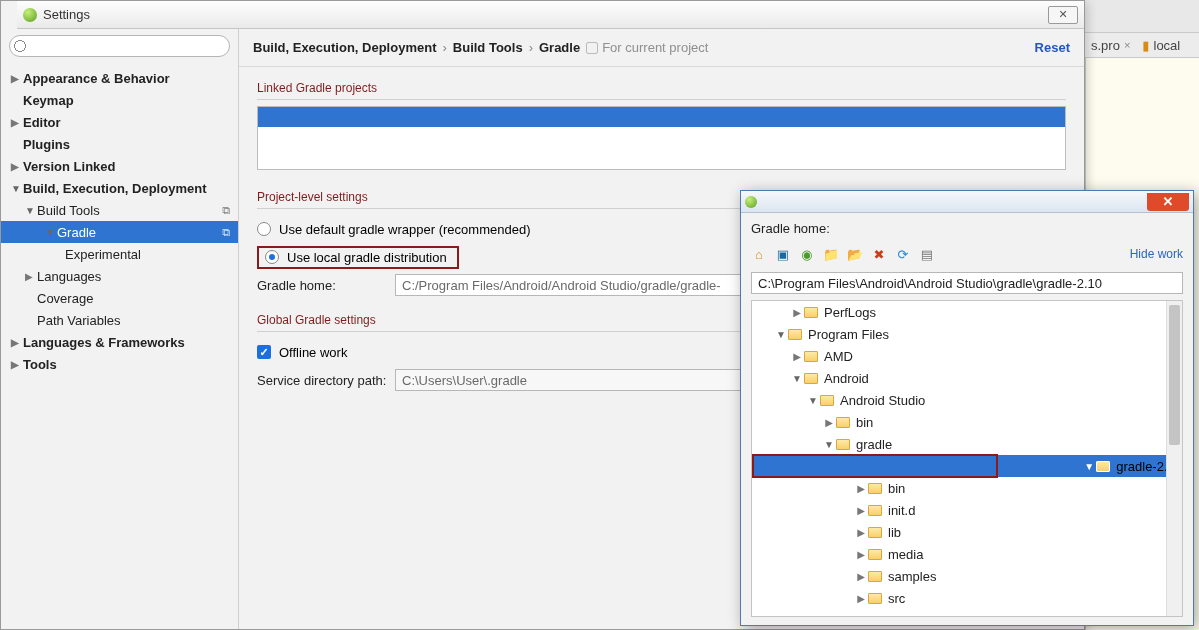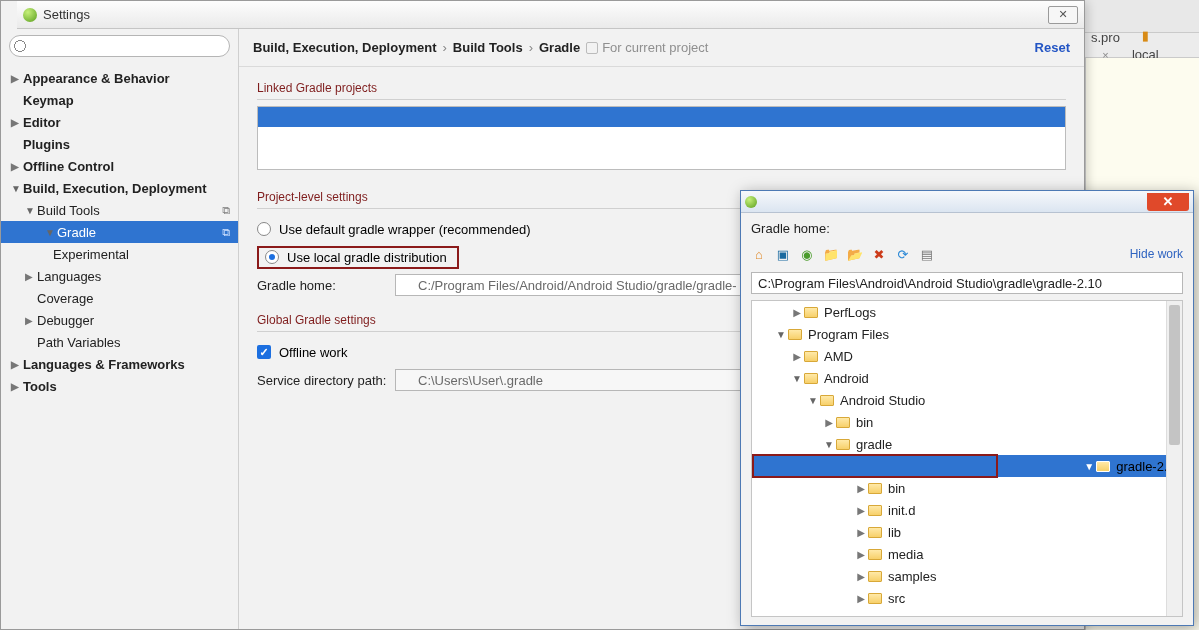--- a/index.html
+++ b/index.html
@@ -1,20 +1,20 @@
 <!DOCTYPE html>
 <html><head>
 <meta charset="utf-8">
 <style>
   * { box-sizing: border-box; margin: 0; padding: 0; font-family: "Segoe UI", Arial, sans-serif; font-size: 13px; }
   body { background: #e8e8e8; width: 1199px; height: 630px; overflow: hidden; position: relative; }
 
   
   .bg-tabs { position: absolute; top: 32px; left: 1085px; right: 0; height: 26px; display: flex; align-items: center; background: #ececec; border-bottom: 1px solid #cacaca; border-top: 1px solid #cacaca; }
-  .bg-tab { display: flex; align-items: center; gap: 4px; padding: 2px 6px; color: #444; flex-direction: column; }
+  .bg-tab { display: flex; align-items: center; gap: 4px; padding: 2px 6px; color: #444; }
   .bg-tab .x { color: #888; font-size: 11px; }
   .bg-body { position: absolute; top: 58px; left: 1085px; right: 0; bottom: 0; background: #fdfcef; border-left: 1px solid #ccc;}
 
   
   .settings-win { position: absolute; left: 0; top: 0; width: 1085px; height: 630px; background: #f2f2f2; border: 1px solid #9a9a9a; box-shadow: 2px 2px 10px rgba(0,0,0,.2); }
   .settings-titlebar { height: 28px; background: linear-gradient(#fdfdfd,#eaeaea); border-bottom: 1px solid #c5c5c5; display: flex; align-items: center; padding: 0 6px; margin-left: 16px; }
   .settings-titlebar .icon { width: 14px; height: 14px; border-radius:50%; background: radial-gradient(circle at 35% 30%, #c6f07a, #5a9e1e); margin-right: 6px; }
   .settings-titlebar .title { flex: 1; color: #333; }
   .settings-titlebar .closebox { width: 30px; height: 18px; border: 1px solid #9a9a9a; border-radius: 2px; display:flex; align-items:center; justify-content:center; background:#f6f6f6; color:#555; font-size: 11px;}
 
@@ -26,21 +26,21 @@
   .search { width: 100%; height: 22px; border: 1px solid #b5b5b5; border-radius: 11px; padding: 0 8px 0 24px; background: #fff; background-image: radial-gradient(circle at 10px 10px, transparent 5px, #888 5px, #888 6px, transparent 6px); }
   .tree { flex:1; overflow:auto; padding-top: 4px;}
   .tree-item { display:flex; align-items:center; height: 22px; padding-left: 10px; color:#222; cursor: default; }
   .tree-item .arrow { width: 12px; display:inline-block; color:#777; font-size:10px; }
   .tree-item .arrow.collapsed::before { content:"▶"; }
   .tree-item .arrow.expanded::before { content:"▼"; color:#666;}
   .tree-item .arrow.none::before { content:""; }
   .tree-item.bold { font-weight: bold; }
   .tree-item.lvl1 { padding-left: 24px; }
   .tree-item.lvl2 { padding-left: 44px; }
-  .tree-item.lvl3 { padding-left: 40px; }
+  .tree-item.lvl3 { padding-left: 52px; }
   .tree-item.selected { background: #2f74d0; color: #fff; }
   .tree-item .proj-icon { margin-left:auto; margin-right:8px; color:#7f7f7f; font-size:11px;}
   .tree-item.selected .proj-icon { color:#d0e2ff; }
 
   
   .main { flex: 1; display:flex; flex-direction:column; background:#f2f2f2;}
   .breadcrumb-row { display:flex; align-items:center; height: 38px; padding: 0 14px; border-bottom: 1px solid #dadada;}
   .breadcrumb { display:flex; gap:6px; align-items:center; font-weight:bold; color:#222;}
   .breadcrumb .sep { color:#888; font-weight:normal; }
   .for-proj { color:#8f8f8f; font-weight:normal; font-size:12px;}
@@ -51,21 +51,21 @@
   .section-label { color:#7f1d1d; font-size:12px; padding: 6px 0 4px 0; }
   .section-divider { border-top:1px solid #d0d0d0; margin-bottom:6px;}
   .list-box { border:1px solid #bcbcbc; background:#fff; height: 64px; }
   .list-row-sel { height: 20px; width:100%; background:#2f74d0; }
 
   .field-row { display:flex; align-items:center; height: 28px; gap:8px;}
   .radio { width:14px; height:14px; border:1px solid #888; border-radius:50%; display:inline-flex; align-items:center; justify-content:center; background:#fff;}
   .radio.checked::after { content:""; width:6px; height:6px; border-radius:50%; background:#1c6fe0;}
   .highlight-box { border:2px solid #8b1a1a; padding: 2px 10px 2px 6px; display:inline-flex; align-items:center; gap:8px; }
   .field-label { width: 130px; color:#222;}
-  .text-input { flex:1; height:22px; border:1px solid #b7b7b7; background:#fff; padding: 0 22px; color:#6a6a6a;}
+  .text-input { flex:1; height:22px; border:1px solid #b7b7b7; background:#fff; padding: 0 6px; color:#6a6a6a;}
   .text-input.readonly { background:#f7f7f7;}
   .checkbox { width:14px; height:14px; background:#1c6fe0; border-radius:2px; display:inline-flex; align-items:center; justify-content:center; color:#fff; font-size:11px; font-weight:bold;}
 
   
   .dialog { position:absolute; left: 740px; top: 190px; width: 454px; height: 436px; border:1px solid #4d79b4; background:#f2f2f2; box-shadow: 3px 3px 14px rgba(0,0,0,0.35);}
   .dialog-titlebar { height:22px; background: linear-gradient(#f6f8fb,#dbe5f1); border-bottom:1px solid #b7c2d1; display:flex; align-items:center; padding: 0 4px;}
   .dialog-titlebar .icon { width:12px; height:12px; border-radius:50%; background: radial-gradient(circle at 35% 30%, #c6f07a, #5a9e1e); margin-right:6px;}
   .dialog-close { margin-left:auto; width:42px; height:18px; background:#e0492a; border-radius: 0 0 3px 3px; display:flex; align-items:center; justify-content:center; color:#fff; font-weight:bold; }
   .dialog-body { padding: 8px 10px; display:flex; flex-direction:column; gap:6px; height: calc(100% - 22px); }
   .dialog-label { color:#222; }
@@ -127,21 +127,21 @@
           <div class="tree-item bold lvl0">
             <span class="arrow collapsed"></span>
             <span>Editor</span>
           </div>
           <div class="tree-item bold lvl0">
             <span class="arrow none"></span>
             <span>Plugins</span>
           </div>
           <div class="tree-item bold lvl0">
             <span class="arrow collapsed"></span>
-            <span>Offline Control</span>
+            <span>Version Linked</span>
           </div>
           <div class="tree-item bold lvl0">
             <span class="arrow expanded"></span>
             <span>Build, Execution, Deployment</span>
           </div>
           <div class="tree-item lvl1">
             <span class="arrow expanded"></span>
             <span>Build Tools</span>
             <span class="proj-icon">⧉</span>
           </div>
@@ -154,24 +154,20 @@
             <span class="arrow none"></span>
             <span>Experimental</span>
           </div>
           <div class="tree-item lvl1">
             <span class="arrow collapsed"></span>
             <span>Languages</span>
           </div>
           <div class="tree-item lvl1">
             <span class="arrow none"></span>
             <span>Coverage</span>
-          </div>
-          <div class="tree-item lvl1">
-            <span class="arrow collapsed"></span>
-            <span>Debugger</span>
           </div>
           <div class="tree-item lvl1">
             <span class="arrow none"></span>
             <span>Path Variables</span>
           </div>
           <div class="tree-item bold lvl0">
             <span class="arrow collapsed"></span>
             <span>Languages &amp; Frameworks</span>
           </div>
           <div class="tree-item bold lvl0">

